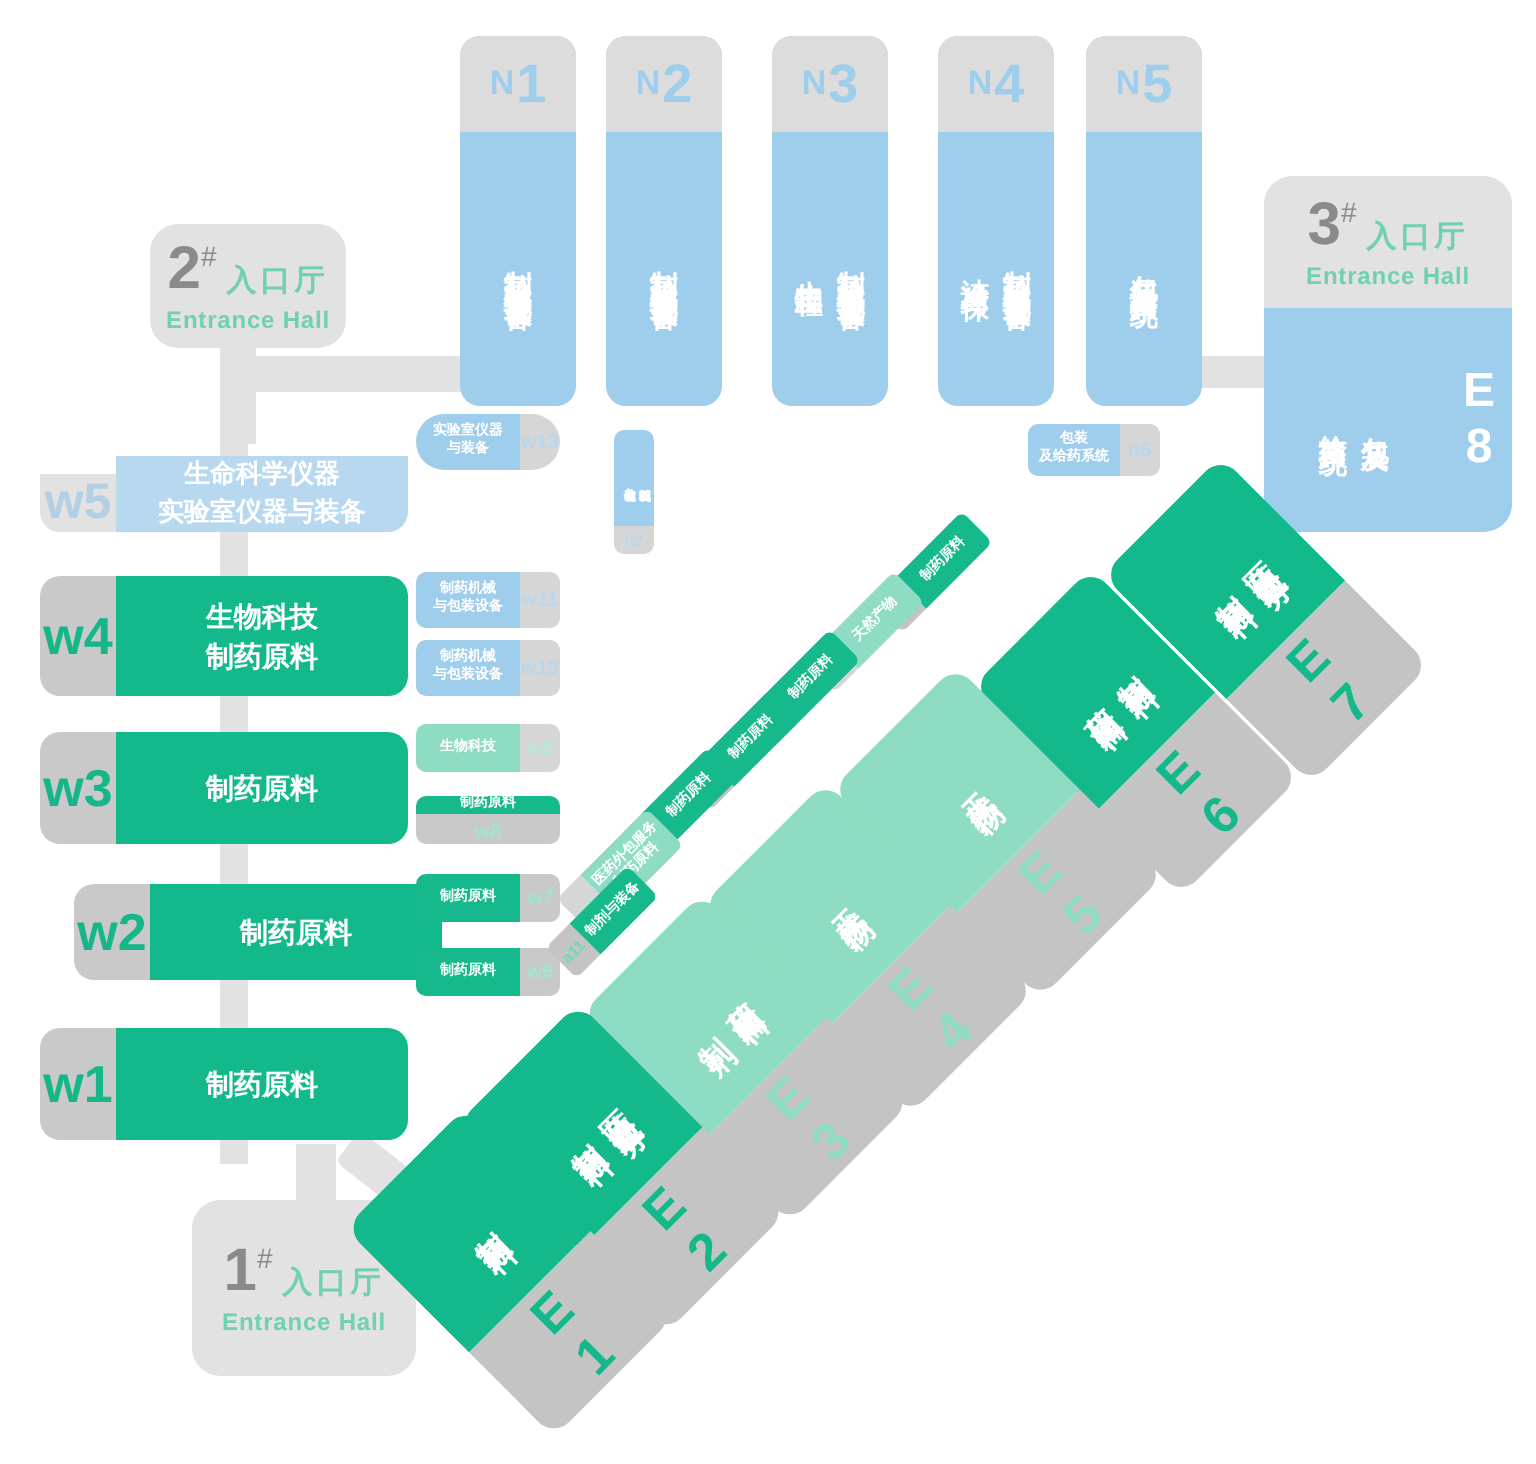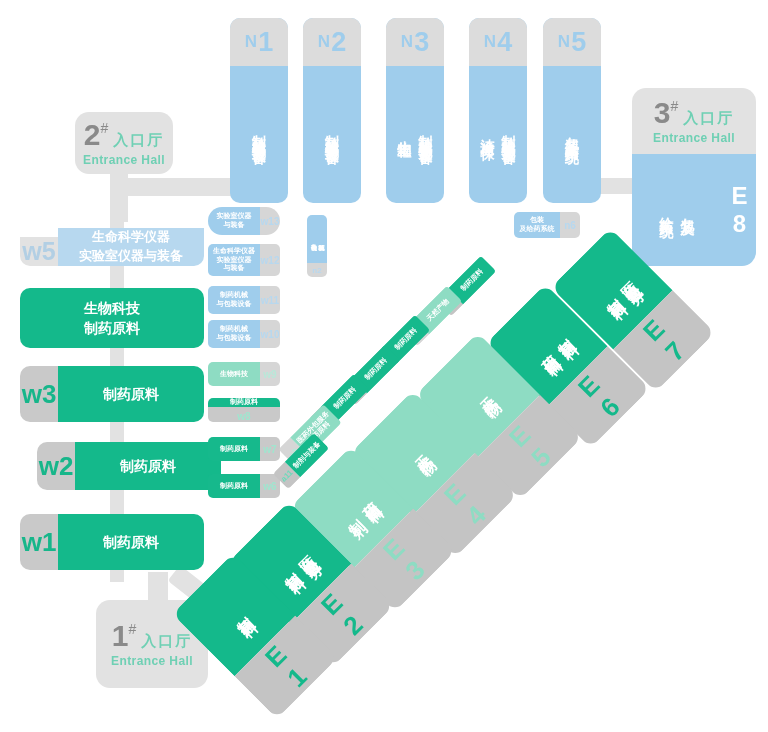--- a/index.html
+++ b/index.html
@@ -322,20 +322,23 @@
     <div class="code" style="width:38px;background:#e2e2e2;color:#b2cfe4;font-size:25px;">
       <span>w5</span>
     </div>
     <div class="body" style="background:#b7d8ef;font-size:13px;white-space:pre-line;">
       <span>生命科学仪器
 实验室仪器与装备</span>
     </div>
   </div>
 
   <div class="hall" style="left:20px;top:288px;width:184px;height:60px;">
+    <div class="code" style="width:38px;font-size:26px;">
+      <span>w4</span>
+    </div>
     <div class="body" style="background:#14b98b;font-size:14px;white-space:pre-line;">
       <span>生物科技
 制药原料</span>
     </div>
   </div>
 
   <div class="hall" style="left:20px;top:366px;width:184px;height:56px;">
     <div class="code" style="width:38px;font-size:26px;">
       <span>w3</span>
     </div>
@@ -360,26 +363,20 @@
     <div class="body" style="background:#14b98b;font-size:14px;">
       <span>制药原料</span>
     </div>
   </div>
 
   <div class="tag blue" style="left:208px;top:207px;width:72px;border-radius:14px;">
     <div class="tbody">实验室仪器
 与装备</div>
     <div class="tcode">w13</div>
   </div>
-  <div class="tag blue" style="left:208px;top:244px;width:72px;height:32px;">
-    <div class="tbody">生命科学仪器
-实验室仪器
-与装备</div>
-    <div class="tcode">w12</div>
-  </div>
   <div class="tag blue" style="left:208px;top:286px;width:72px;">
     <div class="tbody">制药机械
 与包装设备</div>
     <div class="tcode">w11</div>
   </div>
   <div class="tag blue" style="left:208px;top:320px;width:72px;">
     <div class="tbody">制药机械
 与包装设备</div>
     <div class="tcode">w10</div>
   </div>

